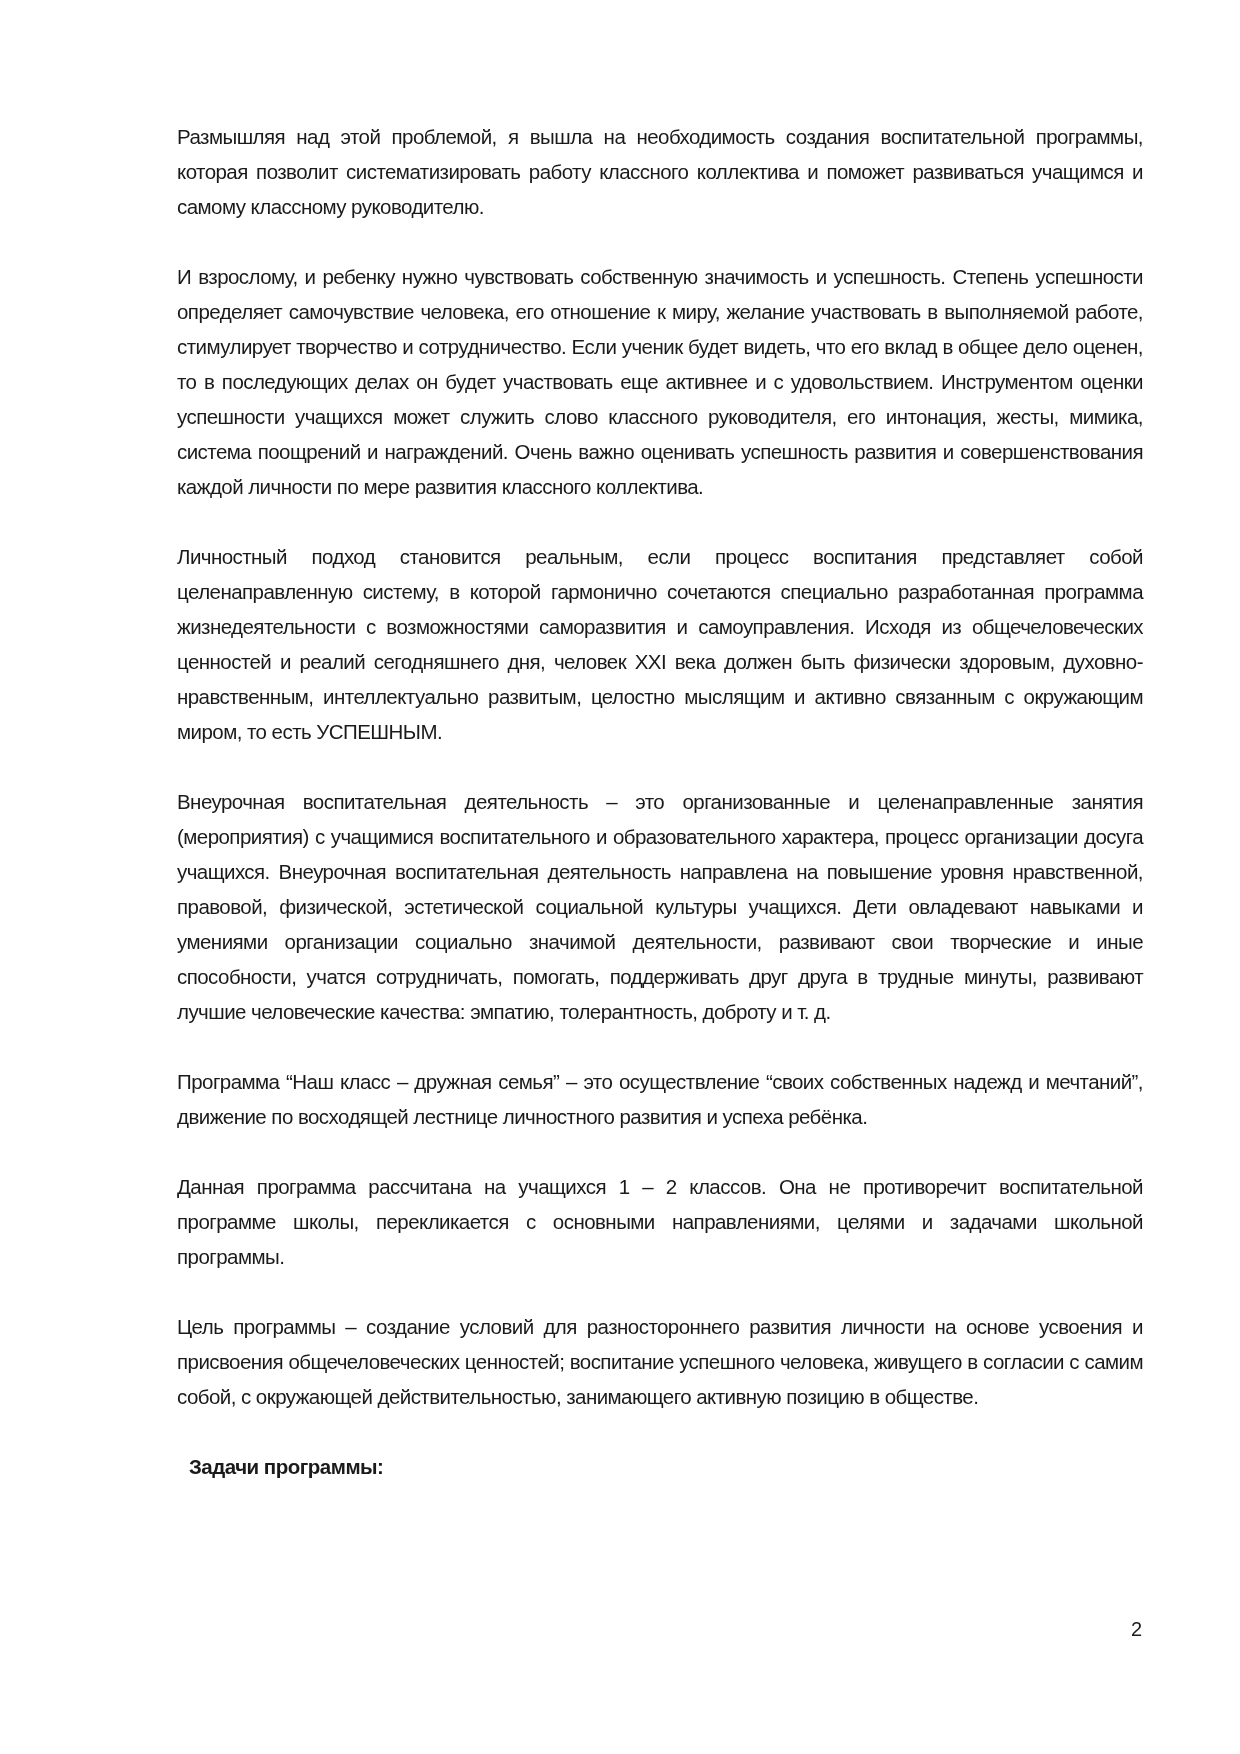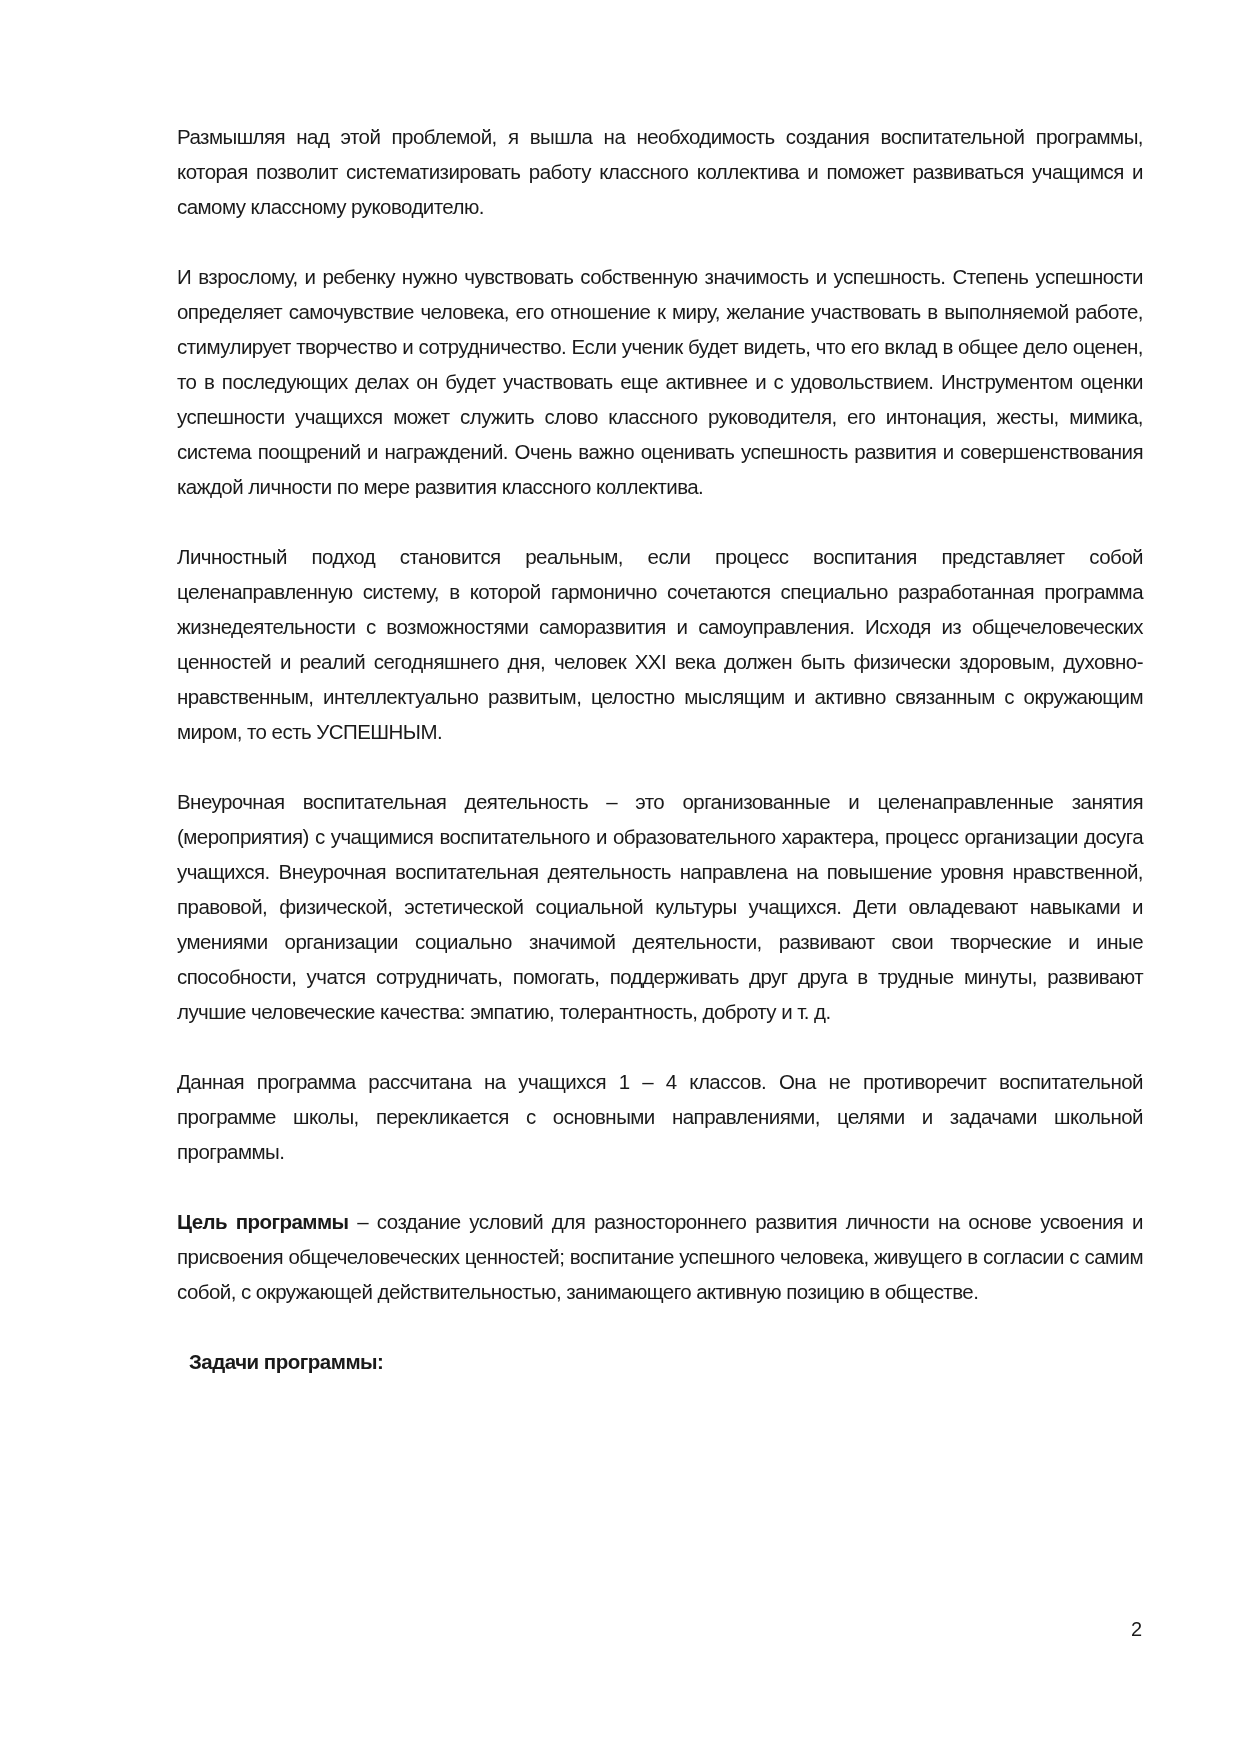--- a/index.html
+++ b/index.html
@@ -9,34 +9,35 @@
   }
   .content {
     position: absolute; left: 177px; top: 119px; width: 966px;
     font-family: "Liberation Sans Narrow", "Liberation Sans", sans-serif;
     font-size: 20.5px; line-height: 35px; color: #1a1a1a;
   }
   .para {
     margin: 0 0 35px 0; text-align: justify; text-align-last: left;
     letter-spacing: -0.55px; word-spacing: 0px;
   }
-  .para .bold { font-weight: bold; margin-top: 16px; }
+  .para .bold { font-weight: normal; margin-top: 16px; }
   .heading { margin: 12px; font-weight: bold; letter-spacing: -0.5px; }
   .page-number {
     position: absolute; right: 98px; top: 1618px;
     font-family: "Liberation Sans", sans-serif; font-size: 20px; color: #1a1a1a;
   }
 </style>
 </head>
 <body>
 
 <div class="page">
   <div class="content">
     <p class="para">Размышляя над этой проблемой, я вышла на необходимость создания воспитательной программы, которая позволит систематизировать работу классного коллектива и поможет развиваться учащимся и самому классному руководителю.</p>
     <p class="para">И взрослому, и ребенку нужно чувствовать собственную значимость и успешность. Степень успешности определяет самочувствие человека, его отношение к миру, желание участвовать в выполняемой работе, стимулирует творчество и сотрудничество. Если ученик будет видеть, что его вклад в общее дело оценен, то в последующих делах он будет участвовать еще активнее и с удовольствием. Инструментом оценки успешности учащихся может служить слово классного руководителя, его интонация, жесты, мимика, система поощрений и награждений. Очень важно оценивать успешность развития и совершенствования каждой личности по мере развития классного коллектива.</p>
     <p class="para">Личностный подход становится реальным, если процесс воспитания представляет собой целенаправленную систему, в которой гармонично сочетаются специально разработанная программа жизнедеятельности с возможностями саморазвития и самоуправления. Исходя из общечеловеческих ценностей и реалий сегодняшнего дня, человек XXI века должен быть физически здоровым, духовно-нравственным, интеллектуально развитым, целостно мыслящим и активно связанным с окружающим миром, то есть УСПЕШНЫМ.</p>
     <p class="para">Внеурочная воспитательная деятельность – это организованные и целенаправленные занятия (мероприятия) с учащимися воспитательного и образовательного характера, процесс организации досуга учащихся. Внеурочная воспитательная деятельность направлена на повышение уровня нравственной, правовой, физической, эстетической социальной культуры учащихся. Дети овладевают навыками и умениями организации социально значимой деятельности, развивают свои творческие и иные способности, учатся сотрудничать, помогать, поддерживать друг друга в трудные минуты, развивают лучшие человеческие качества: эмпатию, толерантность, доброту и т. д.</p>
-    <p class="para">Данная программа рассчитана на учащихся 1 – 4  классов. Она не противоречит воспитательной программе школы, перекликается с основными направлениями, целями и задачами школьной программы.</p>
+    <p class="para">Программа “Наш класс – дружная семья” – это осуществление “своих собственных надежд и мечтаний”, движение по восходящей лестнице личностного развития и успеха ребёнка.</p>
+    <p class="para">Данная программа рассчитана на учащихся 1 – 2  классов. Она не противоречит воспитательной программе школы, перекликается с основными направлениями, целями и задачами школьной программы.</p>
     <p class="para"><span class="bold">Цель программы</span><span> – создание условий для разностороннего развития личности на основе усвоения и присвоения общечеловеческих ценностей; воспитание успешного человека, живущего в согласии с самим собой, с окружающей действительностью, занимающего активную позицию в обществе.</span></p>
     <p class="heading">Задачи программы:</p>
   </div>
   <div class="page-number">2</div>
 </div>
 
 </body></html>

